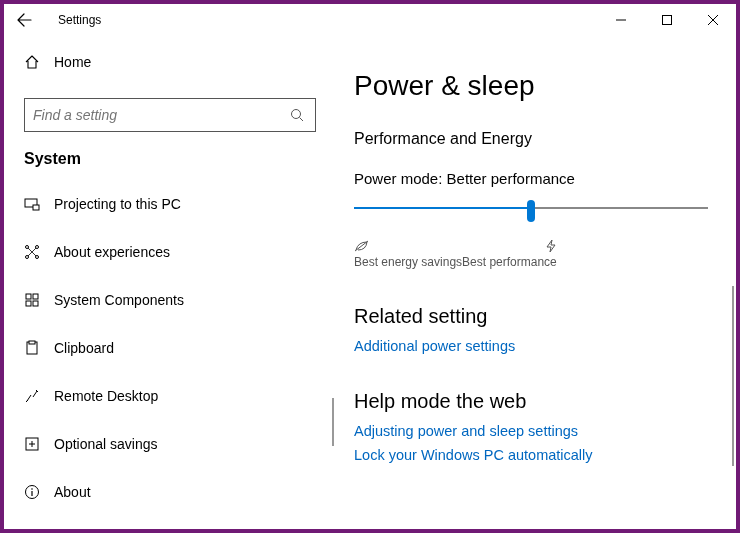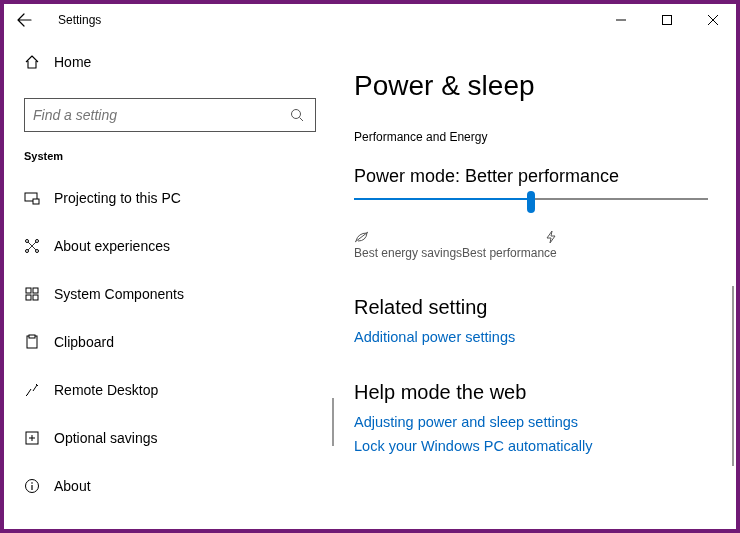--- a/index.html
+++ b/index.html
@@ -10,27 +10,27 @@
   .titlebar .title { margin-left: 20px; }
   .titlebar .spacer { flex: 1; }
   .winbtn { width: 46px; height: 32px; display:flex; align-items:center; justify-content:center; cursor:pointer; }
   .body { flex:1; display:flex; overflow:hidden; }
   .sidebar { width: 332px; padding: 12px 0 0 0; overflow-y:auto; }
   .home-row { display:flex; padding: 6px 0 6px 20px; font-size:14px; cursor:pointer; height:40px; }
   .home-row .icon { width:30px; display:flex; }
   .searchbox { margin: 10px 20px 14px 20px; height: 34px; border:1px solid #555; display:flex; align-items:center; padding:0 8px; }
   .searchbox input { flex:1; border:none; outline:none; font-size:14px; color:#6d28d9; font-style:italic; background:transparent; }
   .searchbox .sicon { width:20px; display:flex; justify-content:center; }
-  .cat-label { padding: 4px 20px 12px 20px; font-size:11px; font-weight:600; }
+  .cat-label { padding: 4px 20px 12px 20px; font-size:16px; font-weight:600; }
   .nav-item { display:flex; align-items:center; height:48px; padding-left:20px; font-size:14px; cursor:pointer; }
   .nav-item .icon { width:30px; display:flex; }
   .content { flex:1; padding: 20px 28px 0 18px; overflow-y:auto; position:relative; }
   .h1 { font-size:28px; font-weight:500; margin: 14px 0 28px 0; }
-  .h2 { font-size:12px; font-weight:500; margin-bottom: 22px; }
-  .pm-label { font-size:18px; margin-bottom: 1px; }
+  .h2 { font-size:16px; font-weight:500; margin-bottom: 22px; }
+  .pm-label { font-size:15px; margin-bottom: 10px; }
   .slider-wrap { position:relative; height:40px; margin-bottom:4px; }
   .slider-track { position:absolute; top:10px; left:0; right:0; height:2px; background:#888; }
   .slider-fill { position:absolute; top:10px; left:0; width:50%; height:2px; background:#0078d4; }
   .slider-thumb { position:absolute; top:3px; left:50%; width:8px; height:22px; background:#0078d4; border-radius:4px; transform:translateX(-50%); cursor:pointer; }
   .slider-labels { display:flex; font-size:12px; color:#555; margin-top: -2px; }
   .slider-labels .lab { display:flex; flex-direction:column; align-items:flex-start; gap:2px; }
   .slider-labels .lab.right { align-items:flex-end; }
   .h3 { font-size:20px; font-weight:500; margin: 36px 0 10px 0; }
   .link { color:#0067c0; font-size:14.5px; cursor:pointer; margin-bottom:8px; }
   svg { display:block; }

